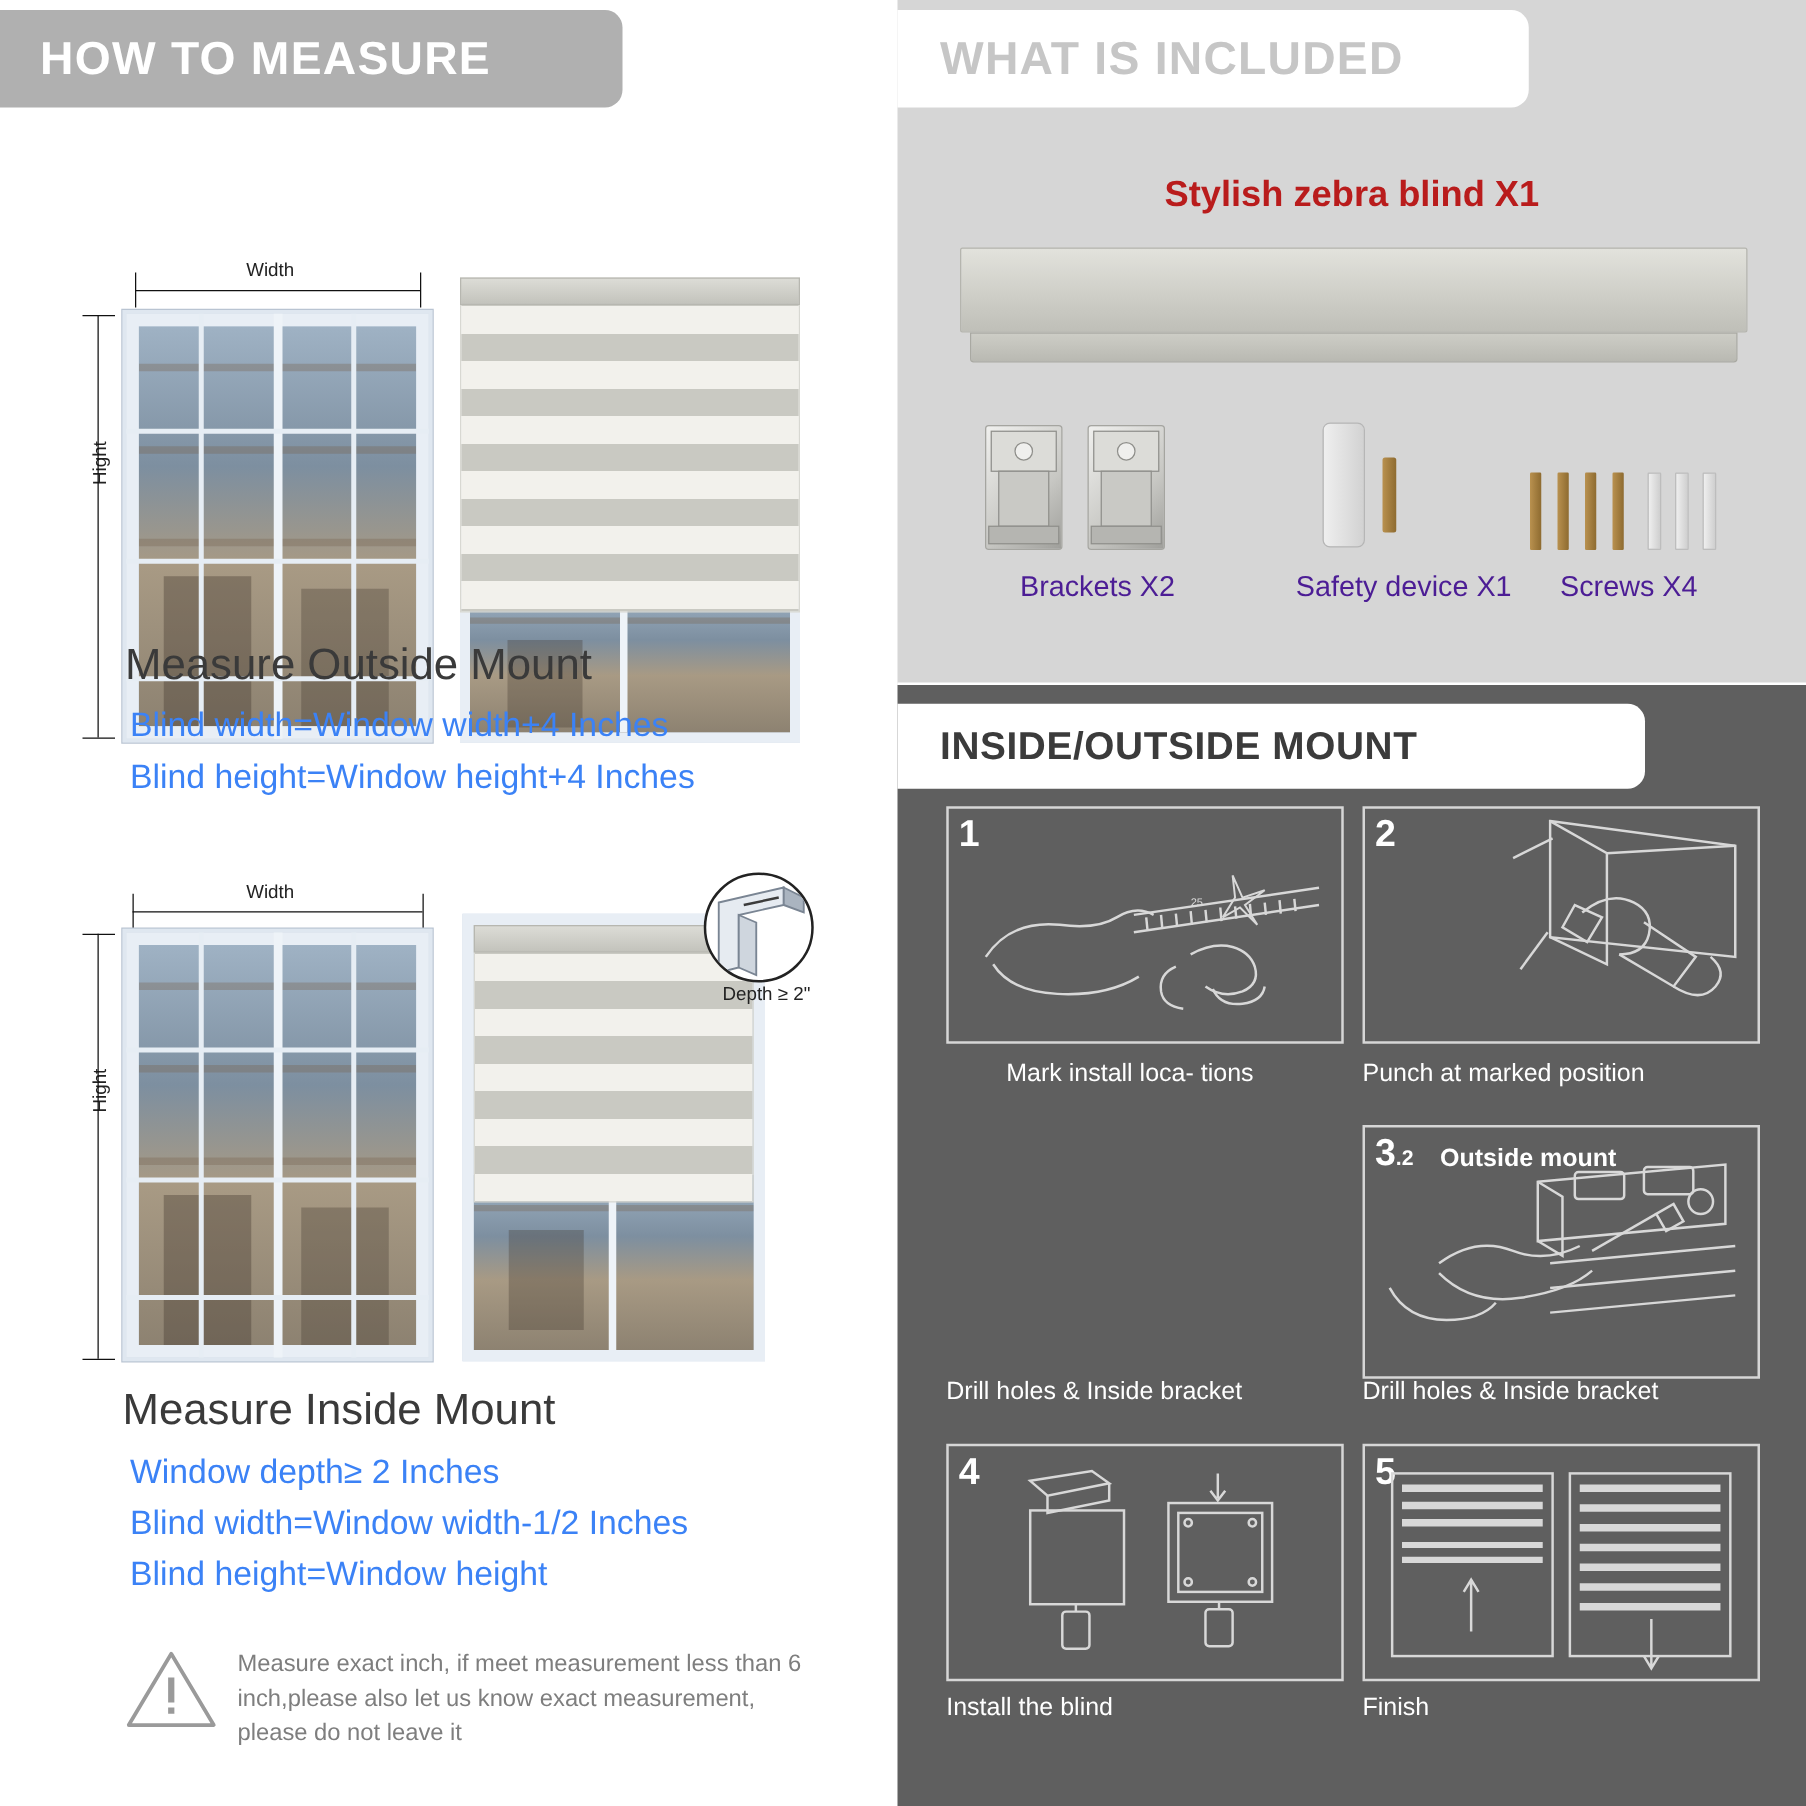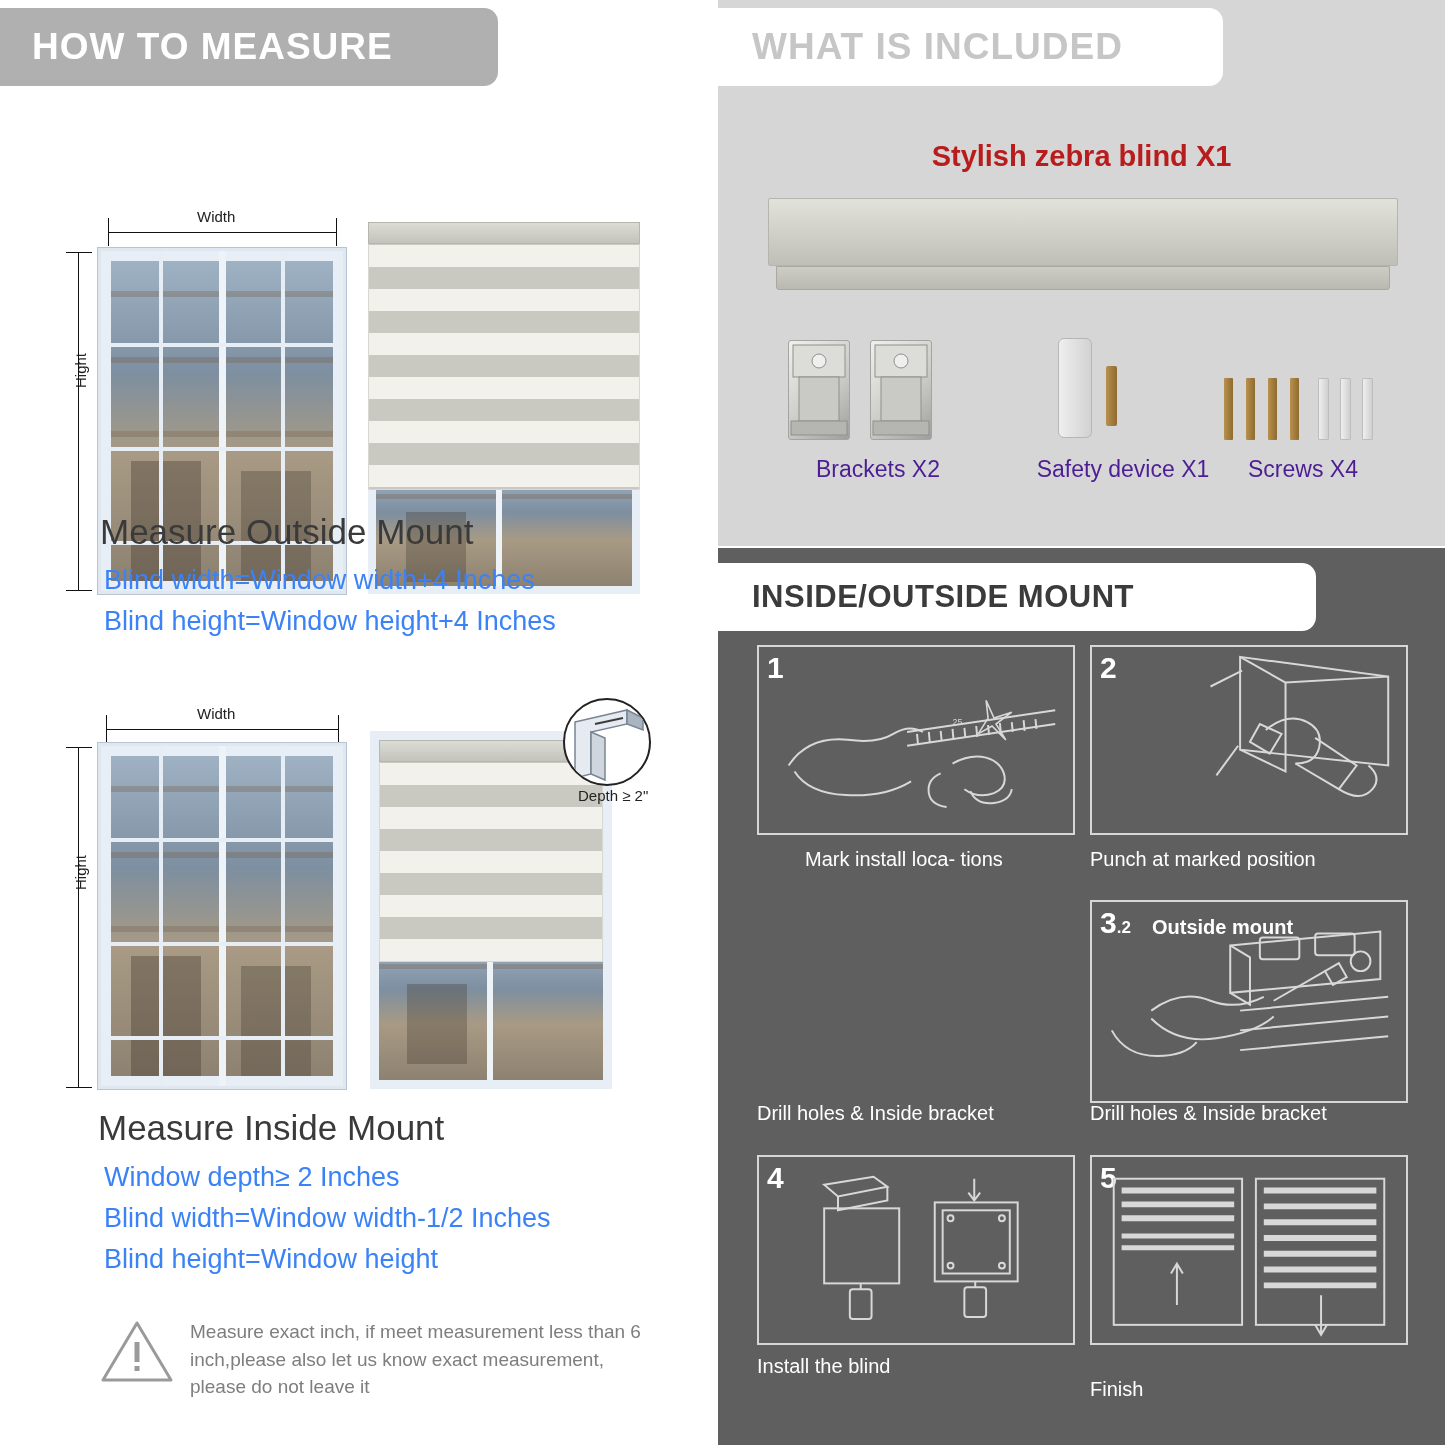--- a/index.html
+++ b/index.html
@@ -562,15 +562,15 @@
           <path d="M30 80 L144 80 M30 92 L144 92"></path>
         </g>
         <g stroke-width="6">
           <path d="M174 34 L288 34 M174 50 L288 50 M174 66 L288 66 M174 82 L288 82 M174 98 L288 98 M174 114 L288 114 M174 130 L288 130"></path>
         </g>
         <path d="M86 150 L86 110 M80 118 l6 -10 l6 10"></path>
         <path d="M232 140 L232 180 M226 170 l6 10 l6 -10"></path>
       </g>
     </svg>
   </div>
-  <div class="step-cap" style="left:1090px;top:1355px;margin-top:23px;">Finish</div>
+  <div class="step-cap" style="left:1090px;top:1355px;">Finish</div>
 
 </div>
 
 </body></html>

